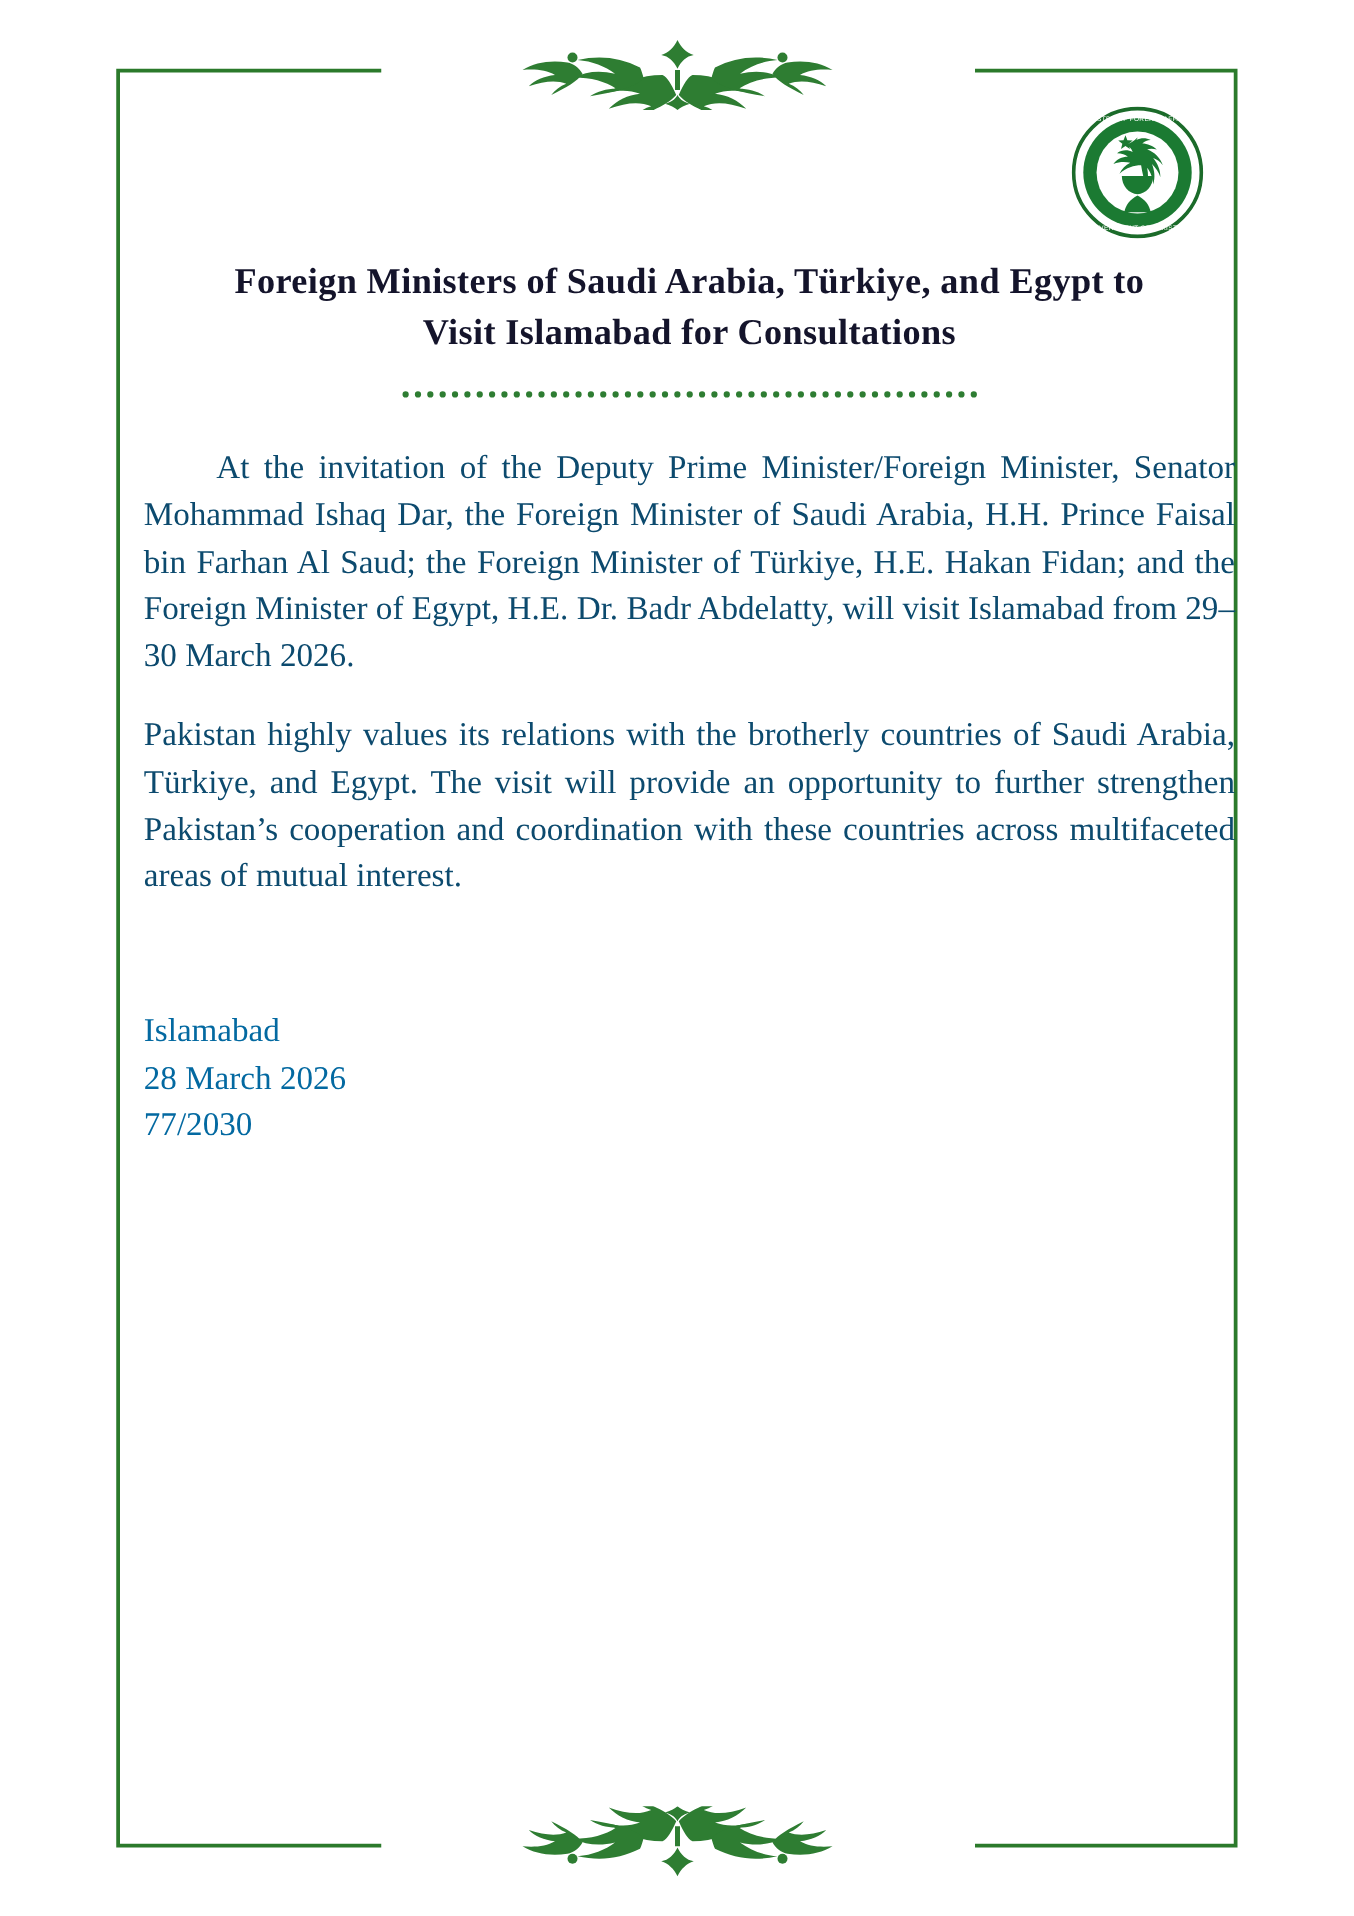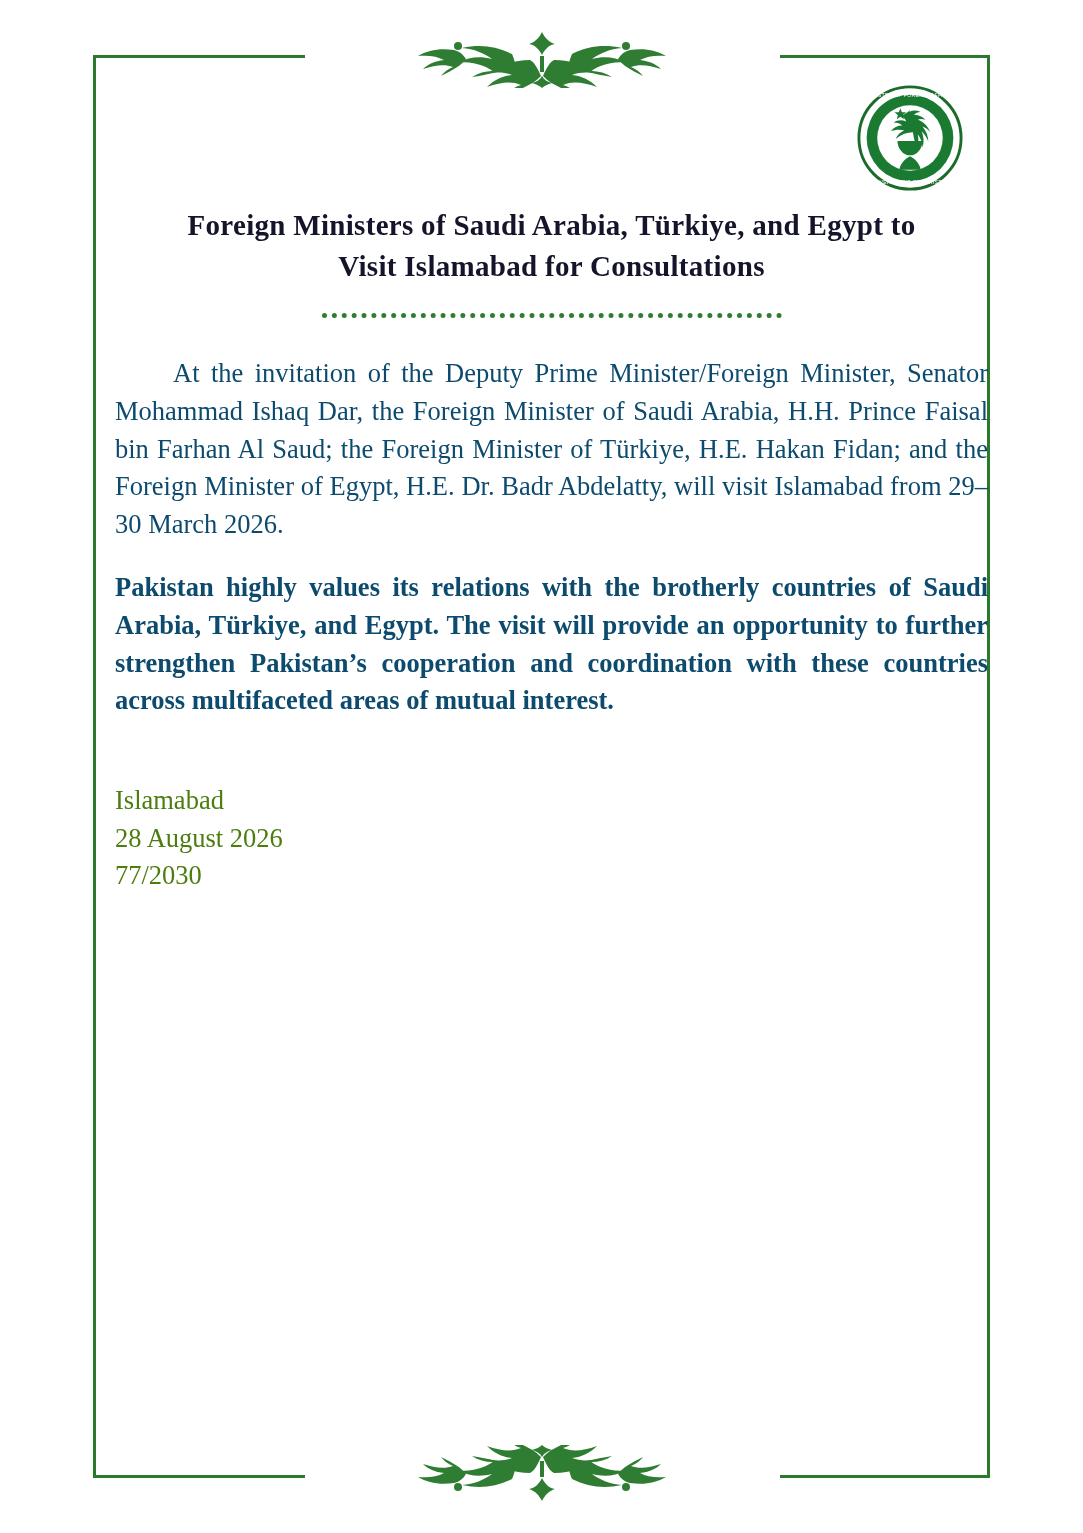--- a/index.html
+++ b/index.html
@@ -108,28 +108,27 @@
     color: #0c4a6e;
   }
   .body-text p {
     margin: 0 0 26px 0;
   }
   .body-text p.first {
     text-indent: 58px;
   }
   .body-text p:last-child {
     margin-bottom: 0;
-    font-weight: bold;
   }
 
   .signoff {
-    margin-top: 62px;
+    margin-top: 86px;
     font-size: 26.5px;
     line-height: 1.42;
-    color: #4d7c0f;
+    color: #0369a1;
   }
   .signoff div { white-space: pre; }
 </style>
 </head>
 <body>
 
 <div class="page">
 
   <div class="frame"></div>
   <div class="frame-gap-top"></div>
@@ -189,18 +188,18 @@
       <span class="dots"></span>
     </div>
 
     <div class="body-text">
       <p class="first">At the invitation of the Deputy Prime Minister/Foreign Minister, Senator Mohammad Ishaq Dar, the Foreign Minister of Saudi Arabia, H.H. Prince Faisal bin Farhan Al Saud; the Foreign Minister of Türkiye, H.E. Hakan Fidan; and the Foreign Minister of Egypt, H.E. Dr. Badr Abdelatty, will visit Islamabad from 29–30 March 2026.</p>
       <p>Pakistan highly values its relations with the brotherly countries of Saudi Arabia, Türkiye, and Egypt. The visit will provide an opportunity to further strengthen Pakistan’s cooperation and coordination with these countries across multifaceted areas of mutual interest.</p>
     </div>
 
     <div class="signoff">
       <div>Islamabad</div>
-      <div>28 August 2026</div>
+      <div>28 March 2026</div>
       <div>77/2030</div>
     </div>
 
   </div>
 </div>
 
 </body></html>

